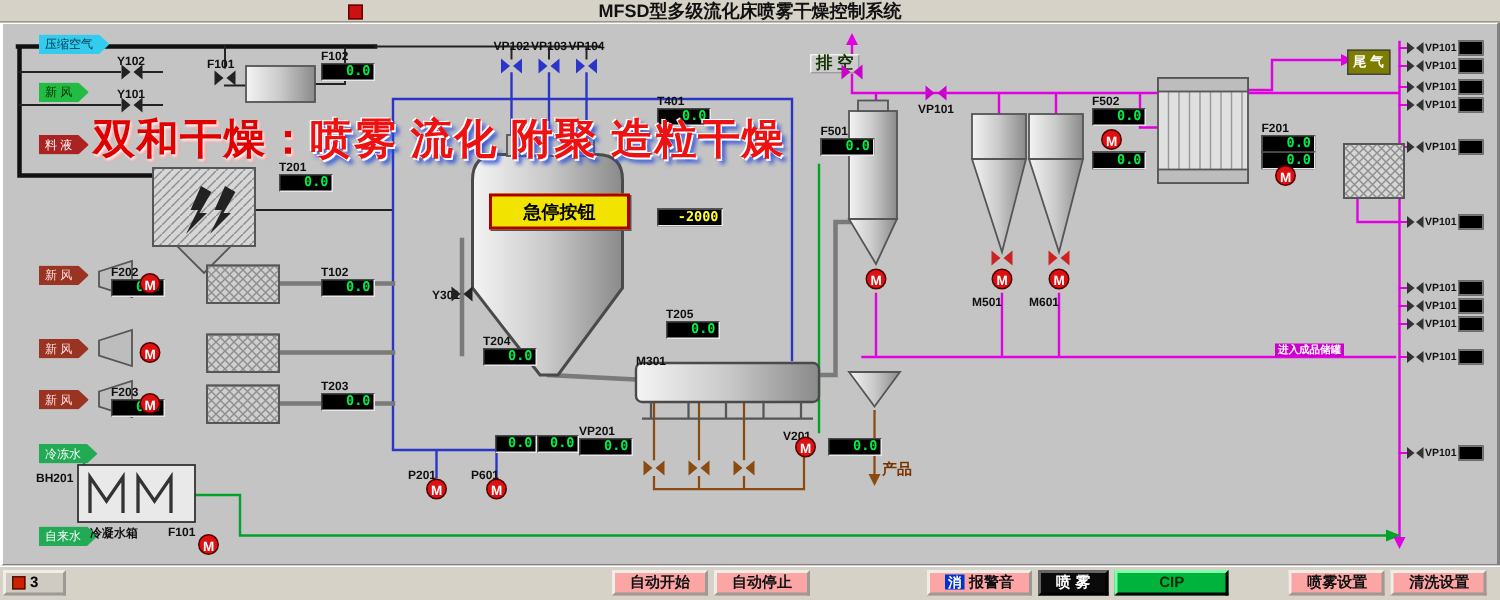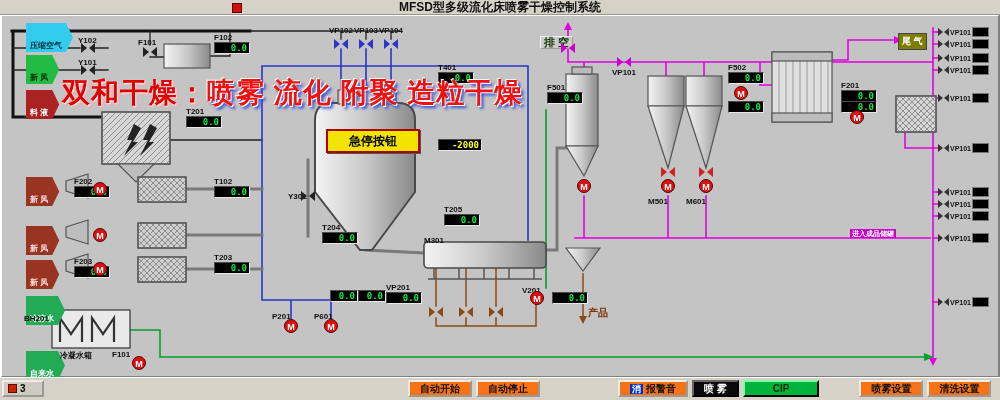--- a/index.html
+++ b/index.html
@@ -17,21 +17,21 @@
   #pipes{position:absolute;left:0;top:0;width:1000px;height:400px;z-index:1}
   #dia{position:absolute;left:0;top:0;width:1000px;height:400px;z-index:2}
   
   .lbl{position:absolute;font-size:8px;font-weight:bold;color:#101010;white-space:nowrap;line-height:9px}
   .disp{position:absolute;box-sizing:border-box;width:36px;height:12px;background:#000;
     border:1px solid;border-color:#4a4a4a #e8e8e8 #e8e8e8 #4a4a4a;color:#00ee44;
     font-family:"DejaVu Sans Mono",monospace;font-size:9px;font-weight:bold;
     text-align:right;line-height:10px;padding-right:2px}
   .pump{position:absolute;width:14px;height:14px;border-radius:50%;background:#dd1111;
     border:1px solid #550000;color:#fff;font-size:9px;font-weight:bold;text-align:center;line-height:14px;box-sizing:border-box}
-  .ftag{position:absolute;height:13px;line-height:13px;padding:16px 11px 0 4px;font-size:8px;font-weight:bold;
+  .ftag{position:absolute;height:13px;line-height:13px;padding:0 11px 0 4px;font-size:8px;font-weight:normal;
     white-space:nowrap;clip-path:polygon(0 0,calc(100% - 7px) 0,100% 50%,calc(100% - 7px) 100%,0 100%)}
   .valve{position:absolute;width:2px;height:0;border-top:5px solid transparent;border-bottom:5px solid transparent;
     border-left:6px solid #222;border-right:6px solid #222}
   .vp{position:absolute;display:flex;align-items:center;gap:1px;height:10px}
   .vvalve{display:inline-block;width:1px;height:0;border-top:4px solid transparent;border-bottom:4px solid transparent;
     border-left:5px solid #333;border-right:5px solid #333}
   .vplbl{font-size:7px;font-weight:bold;color:#111;white-space:nowrap}
   .vbox{display:inline-block;width:15px;height:8px;background:#000;border:1px solid #777}
   .pl{position:absolute;white-space:nowrap}
   .pl-raised{background:#cccccc;border:1px outset #f2f2f2;font-size:11px;font-weight:bold;color:#103300;padding:0 3px;line-height:11px}
@@ -49,21 +49,21 @@
   
   #statusbar{position:absolute;left:0;bottom:0;width:1000px;height:22px;background:#d6d2c8;
     border-top:1px solid #ffffff;z-index:10}
   #counter-btn{position:absolute;left:2px;top:2px;height:17px;width:42px;background:#cfcbc2;
     border:2px outset #f0ede6;font-size:10px;font-weight:bold;display:flex;align-items:center;gap:3px;padding:0 4px;box-sizing:border-box}
   #counter-glyph{display:inline-block;width:7px;height:7px;background:#cc2200;border:1px solid #551100}
   #status-strip{position:absolute;left:58px;top:2px;width:342px;height:17px;background:#0000a0;
     border:1px inset #888;color:#00ff21;font-size:11px;font-weight:bold;text-align:center;
     line-height:16px;letter-spacing:5px}
   #sb-buttons{position:absolute;left:404px;top:2px;display:flex;align-items:center}
-  .sb-btn{height:17px;margin-left:4px;padding:0 10px;background:#f97316;border:2px outset #f0ede6;
+  .sb-btn{height:17px;margin-left:4px;padding:0 10px;background:#fca5a5;border:2px outset #f0ede6;
     font-size:10px;font-weight:bold;color:#111;line-height:13px;white-space:nowrap;font-family:"Liberation Sans",sans-serif}
   .sb-btn .pfx{background:#0033cc;color:#fff;font-size:9px;padding:0 2px;margin-right:3px}
   .s-alarm{margin-left:78px}
   .s-black{background:#0a0a0a;color:#fff;border-color:#666 #000 #000 #666}
   .s-green{background:#00b33c;color:#002a00;border-color:#7dffa8 #005518 #005518 #7dffa8;padding:0 28px}
   .s-set1{margin-left:40px}
 </style>
 </head>
 <body>
 

